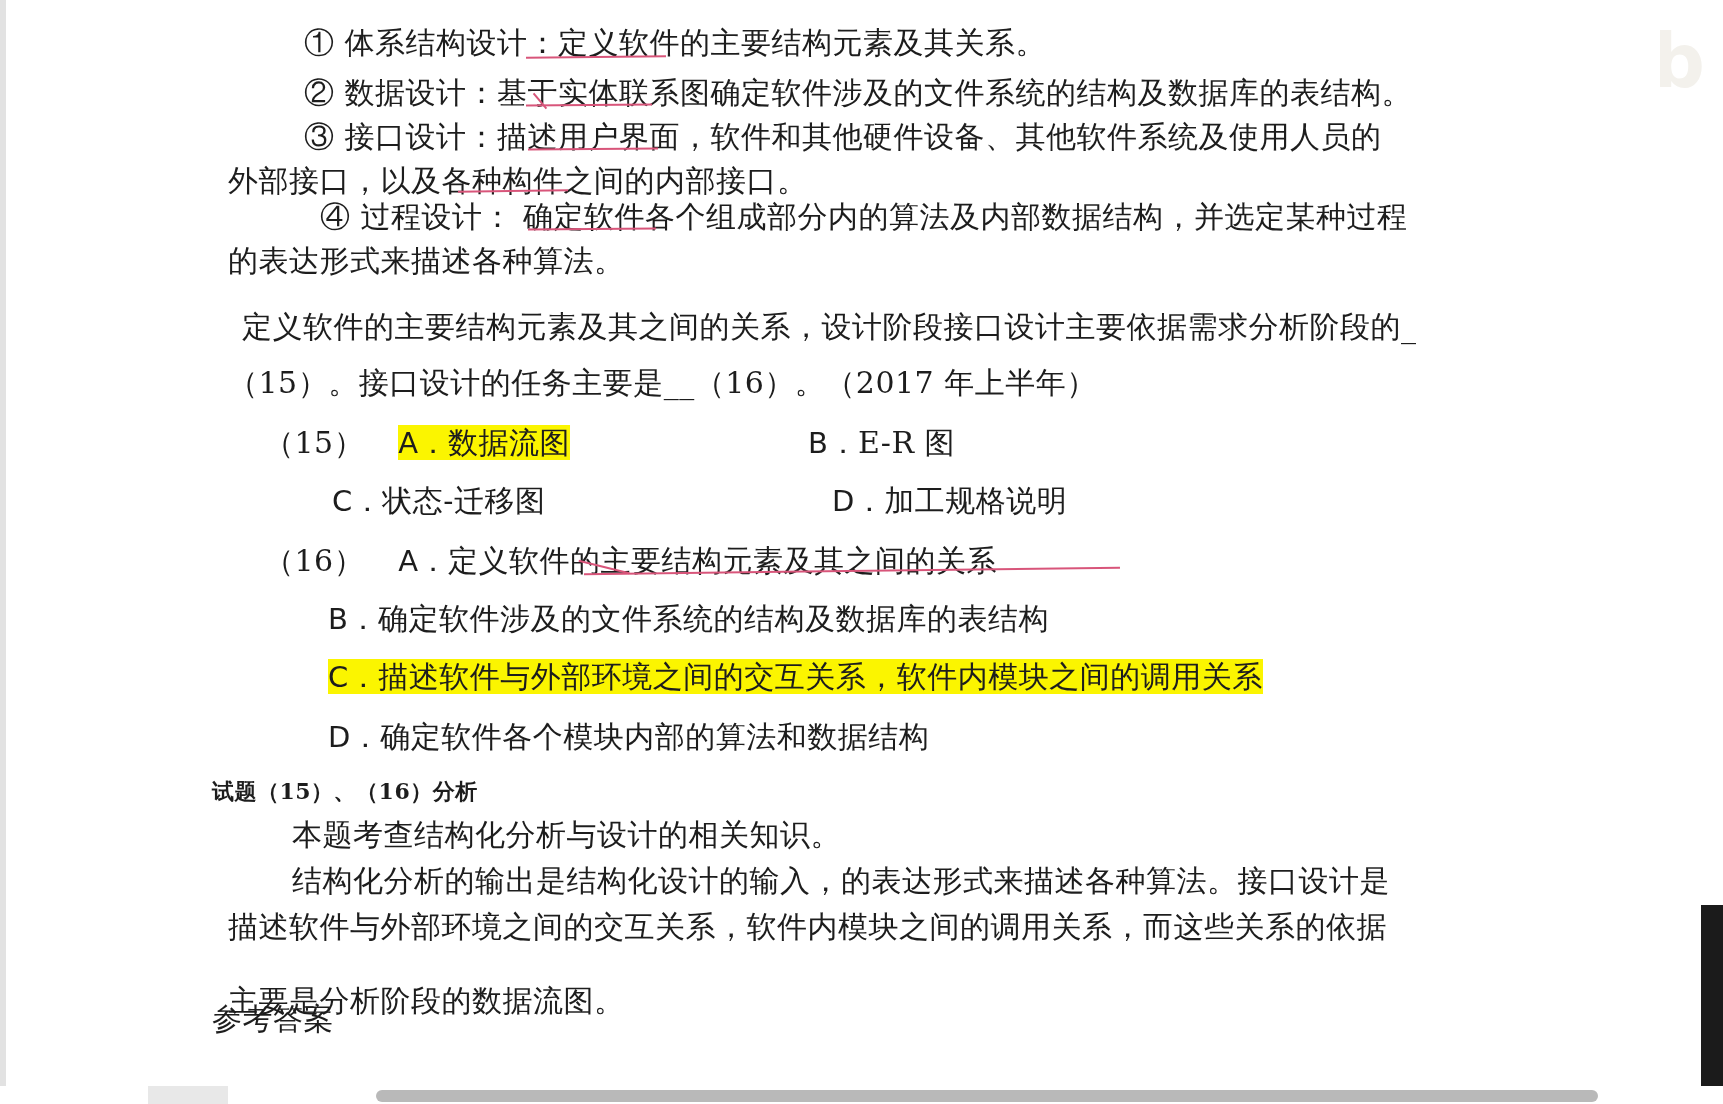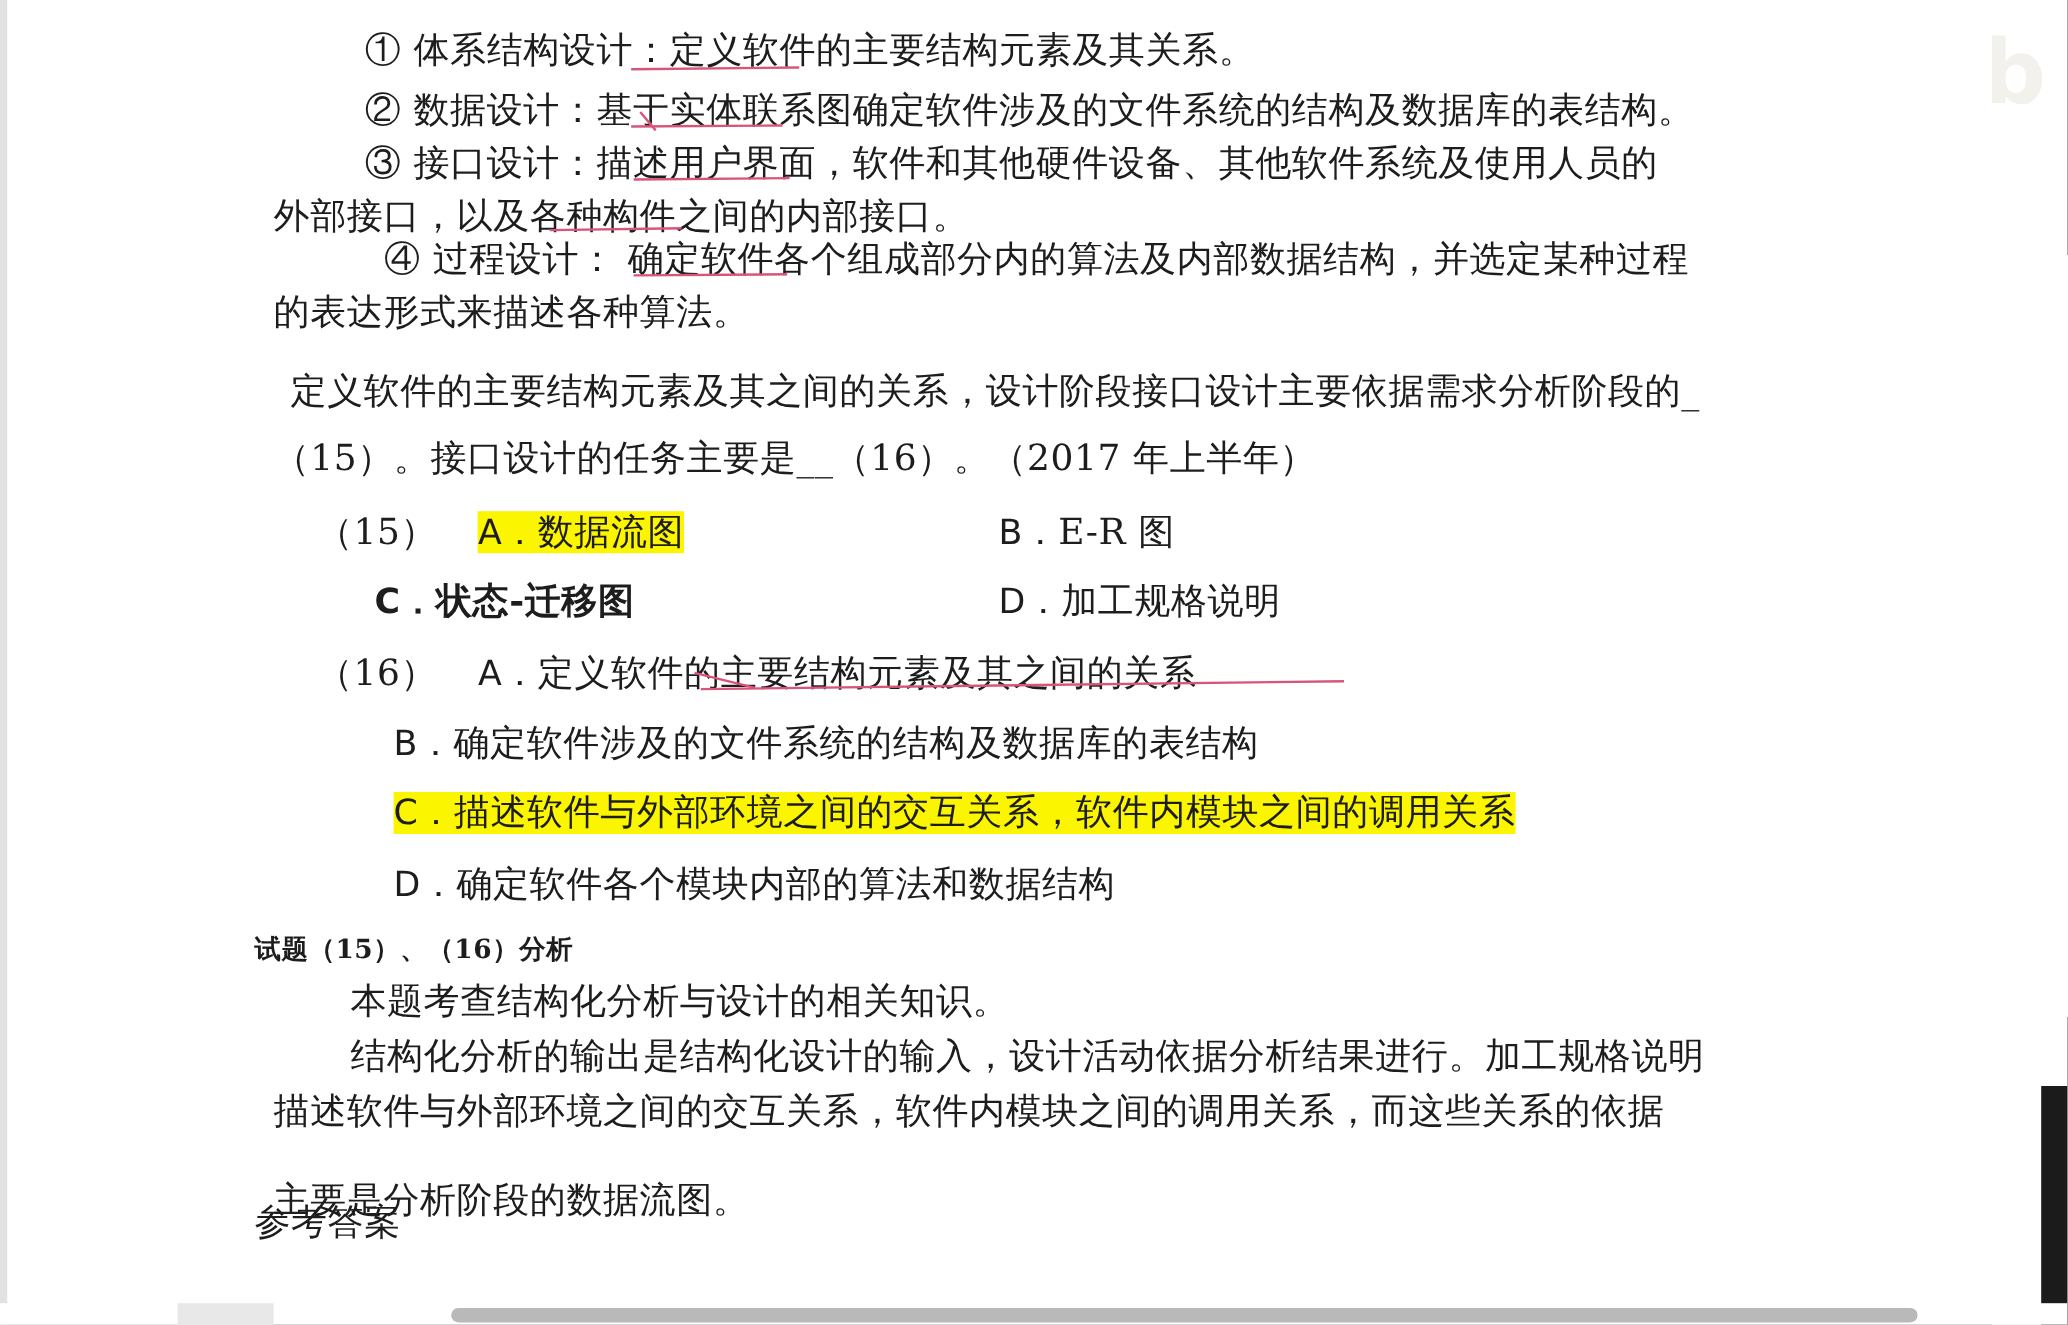--- a/index.html
+++ b/index.html
@@ -85,22 +85,22 @@
   .line2 { position:absolute; left: 76px; top: 68px; width: 1340px; }
   .line3 { position:absolute; left: 76px; top: 112px; width: 1340px; }
   .line4 { position:absolute; left: 0px;  top: 156px; width: 1340px; }
   .line5 { position:absolute; left: 92px; top: 192px; width: 1340px; }
   .line6 { position:absolute; left: 0px;  top: 236px; width: 1340px; }
 
   .para2-l1 { position:absolute; left: 14px; top: 302px; width: 1420px; }
   .para2-l2 { position:absolute; left: 0px;  top: 358px; width: 1420px; }
 
   .q15 { position:absolute; left: 36px; top: 418px; }
-  .q15b { position:absolute; left: 604px; top: 418px; }
-  .q15c { position:absolute; left: 84px; top: 476px; font-weight: bold; }
+  .q15b { position:absolute; left: 580px; top: 418px; }
+  .q15c { position:absolute; left: 104px; top: 476px; }
   .q15d { position:absolute; left: 604px; top: 476px; }
 
   .q16 { position:absolute; left: 36px; top: 536px; }
   .q16b { position:absolute; left: 100px; top: 594px; }
   .q16c { position:absolute; left: 100px; top: 652px; }
   .q16d { position:absolute; left: 100px; top: 712px; }
 
   .ana-title { position:absolute; left: -16px; top: 766px; font-weight: bold; font-size: 22px;}
   .ana-l1 { position:absolute; left: 0px; top: 810px; width: 1420px; }
   .ana-l2 { position:absolute; left: 0px; top: 856px; width: 1420px; }
@@ -196,21 +196,21 @@
       </p>
       <p class="q16c">
         <span class="hl"><span class="opt-letter">C．</span><span>描述软件与外部环境之间的交互关系，软件内模块之间的调用关系</span></span>
       </p>
       <p class="q16d">
         <span class="opt-letter">D．</span><span>确定软件各个模块内部的算法和数据结构</span>
       </p>
 
       <p class="ana-title">试题（15）、（16）分析</p>
       <p class="ana-l1 indent">本题考查结构化分析与设计的相关知识。</p>
-      <p class="ana-l2 indent">结构化分析的输出是结构化设计的输入，设计活动依据分析结果进行。加工规格说明</p>
+      <p class="ana-l2 indent">结构化分析的输出是结构化设计的输入，的表达形式来描述各种算法。接口设计是</p>
       <p class="ana-l3">描述软件与外部环境之间的交互关系，软件内模块之间的调用关系，而这些关系的依据</p>
       <p class="ana-l4">主要是分析阶段的数据流图。</p>
       <p class="ana-l5">参考答案</p>
 
       <div class="pen pen1"></div>
       <div class="pen pen2"></div>
       <div class="pen pen2b"></div>
       <div class="pen pen3"></div>
       <div class="pen pen4"></div>
       <div class="pen pen5"></div>

